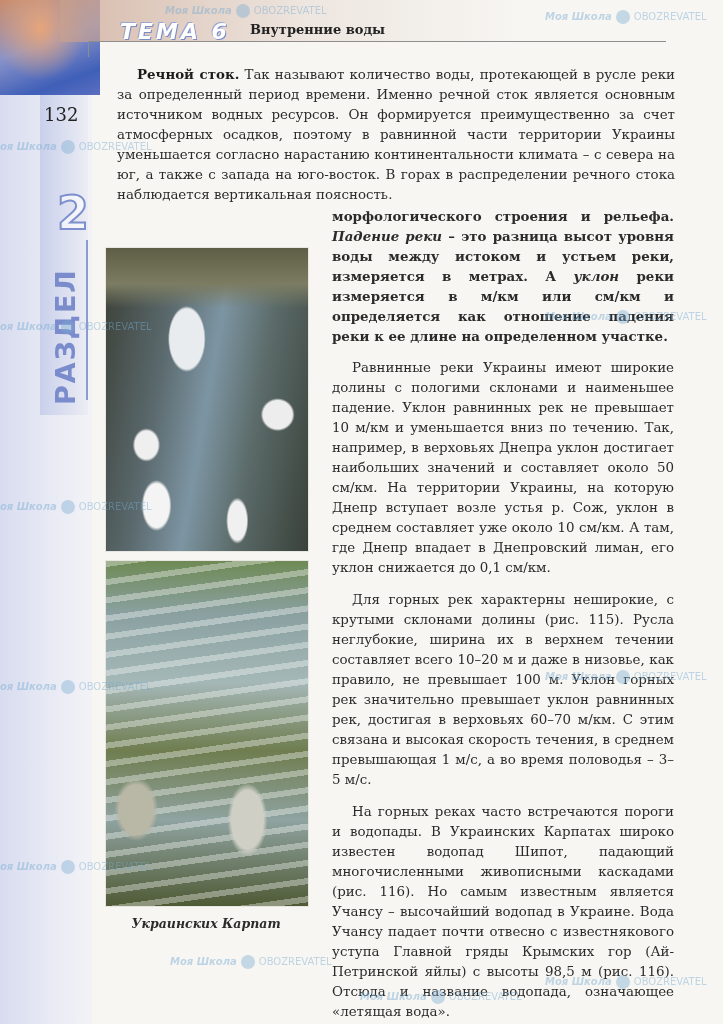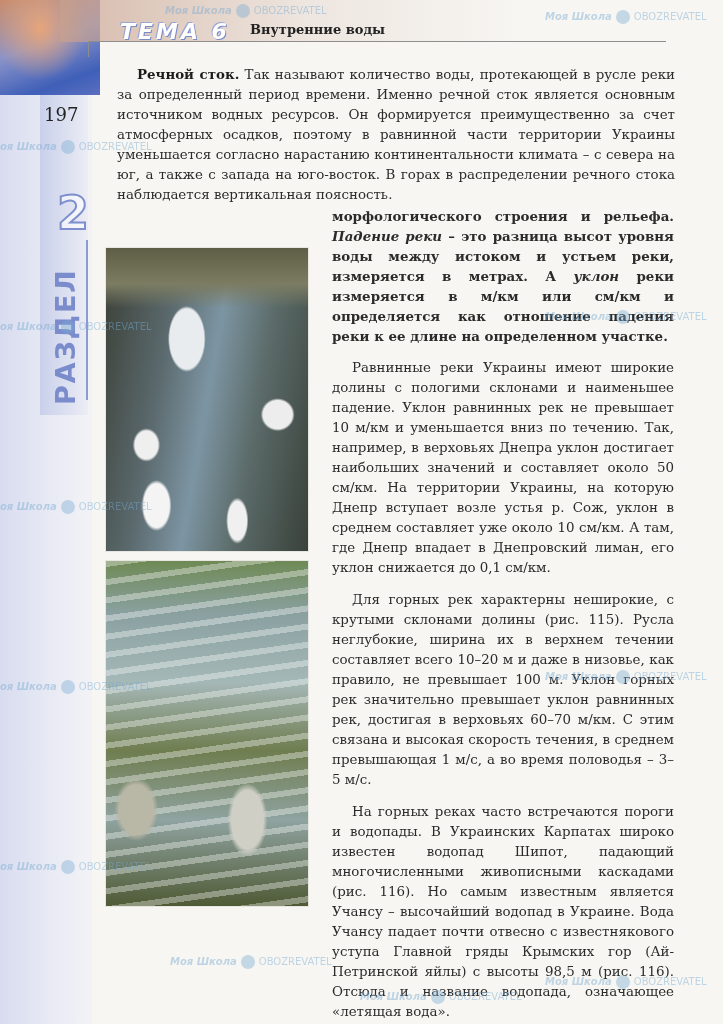--- a/index.html
+++ b/index.html
@@ -119,34 +119,35 @@
 <div class="left-stripe"></div>
 <div class="left-stripe-inner"></div>
 <div class="header-img"></div>
 <div class="header-band"></div>
 
 <div class="tema">ТЕМА 6</div>
 <div class="topic">Внутренние воды</div>
 <div class="header-rule"></div>
 <div class="header-rule-v"></div>
 
-<div class="page-number">197</div>
+<div class="page-number">132</div>
 <div class="section-num">2</div>
 <div class="section-rule"></div>
 <div class="section-label">РАЗДЕЛ</div>
 
 <div class="text full">
   <p>
     <b>Речной сток.</b><span> Так называют количество воды, протекающей в русле реки за определенный период времени. Именно речной сток является основным источником водных ресурсов. Он формируется преимущественно за счет атмосферных осадков, поэтому в равнинной части территории Украины уменьшается согласно нарастанию континентальности климата – с севера на юг, а также с запада на юго-восток. В горах в распределении речного стока наблюдается вертикальная поясность.</span>
   </p>
 </div>
 
 <div class="photo photo-1"></div>
 <div class="photo photo-2"></div>
 <div class="caption">
+  <div>Украинских Карпат</div>
 </div>
 
 <div class="text right" style="top: 194px;">
   <p style="text-indent:0;font-weight:bold;"><span>морфологического строения и рельефа. </span>
     <i>Падение реки</i><span> – это разница высот уровня воды между истоком и устьем реки, измеряется в метрах. А </span><i>уклон</i><span> реки измеряется в м/км или см/км и определяется как отношение падения реки к ее длине на определенном участке.</span>
   </p>
   <p>Равнинные реки Украины имеют широкие долины с пологими склонами и наименьшее падение. Уклон равнинных рек не превышает 10 м/км и уменьшается вниз по течению. Так, например, в верховьях Днепра уклон достигает наибольших значений и составляет около 50 см/км. На территории Украины, на которую Днепр вступает возле устья р. Сож, уклон в среднем составляет уже около 10 см/км. А там, где Днепр впадает в Днепровский лиман, его уклон снижается до 0,1 см/км.</p>
   <p>Для горных рек характерны неширокие, с крутыми склонами долины (рис. 115). Русла неглубокие, ширина их в верхнем течении составляет всего 10–20 м и даже в низовье, как правило, не превышает 100 м. Уклон горных рек значительно превышает уклон равнинных рек, достигая в верховьях 60–70 м/км. С этим связана и высокая скорость течения, в среднем превышающая 1 м/с, а во время половодья – 3–5 м/с.</p>
   <p>На горных реках часто встречаются пороги и водопады. В Украинских Карпатах широко известен водопад Шипот, падающий многочисленными живописными каскадами (рис. 116). Но самым известным является Учансу – высочайший водопад в Украине. Вода Учансу падает почти отвесно с известнякового уступа Главной гряды Крымских гор (Ай-Петринской яйлы) с высоты 98,5 м (рис. 116). Отсюда и название водопада, означающее «летящая вода».</p>
 </div>

